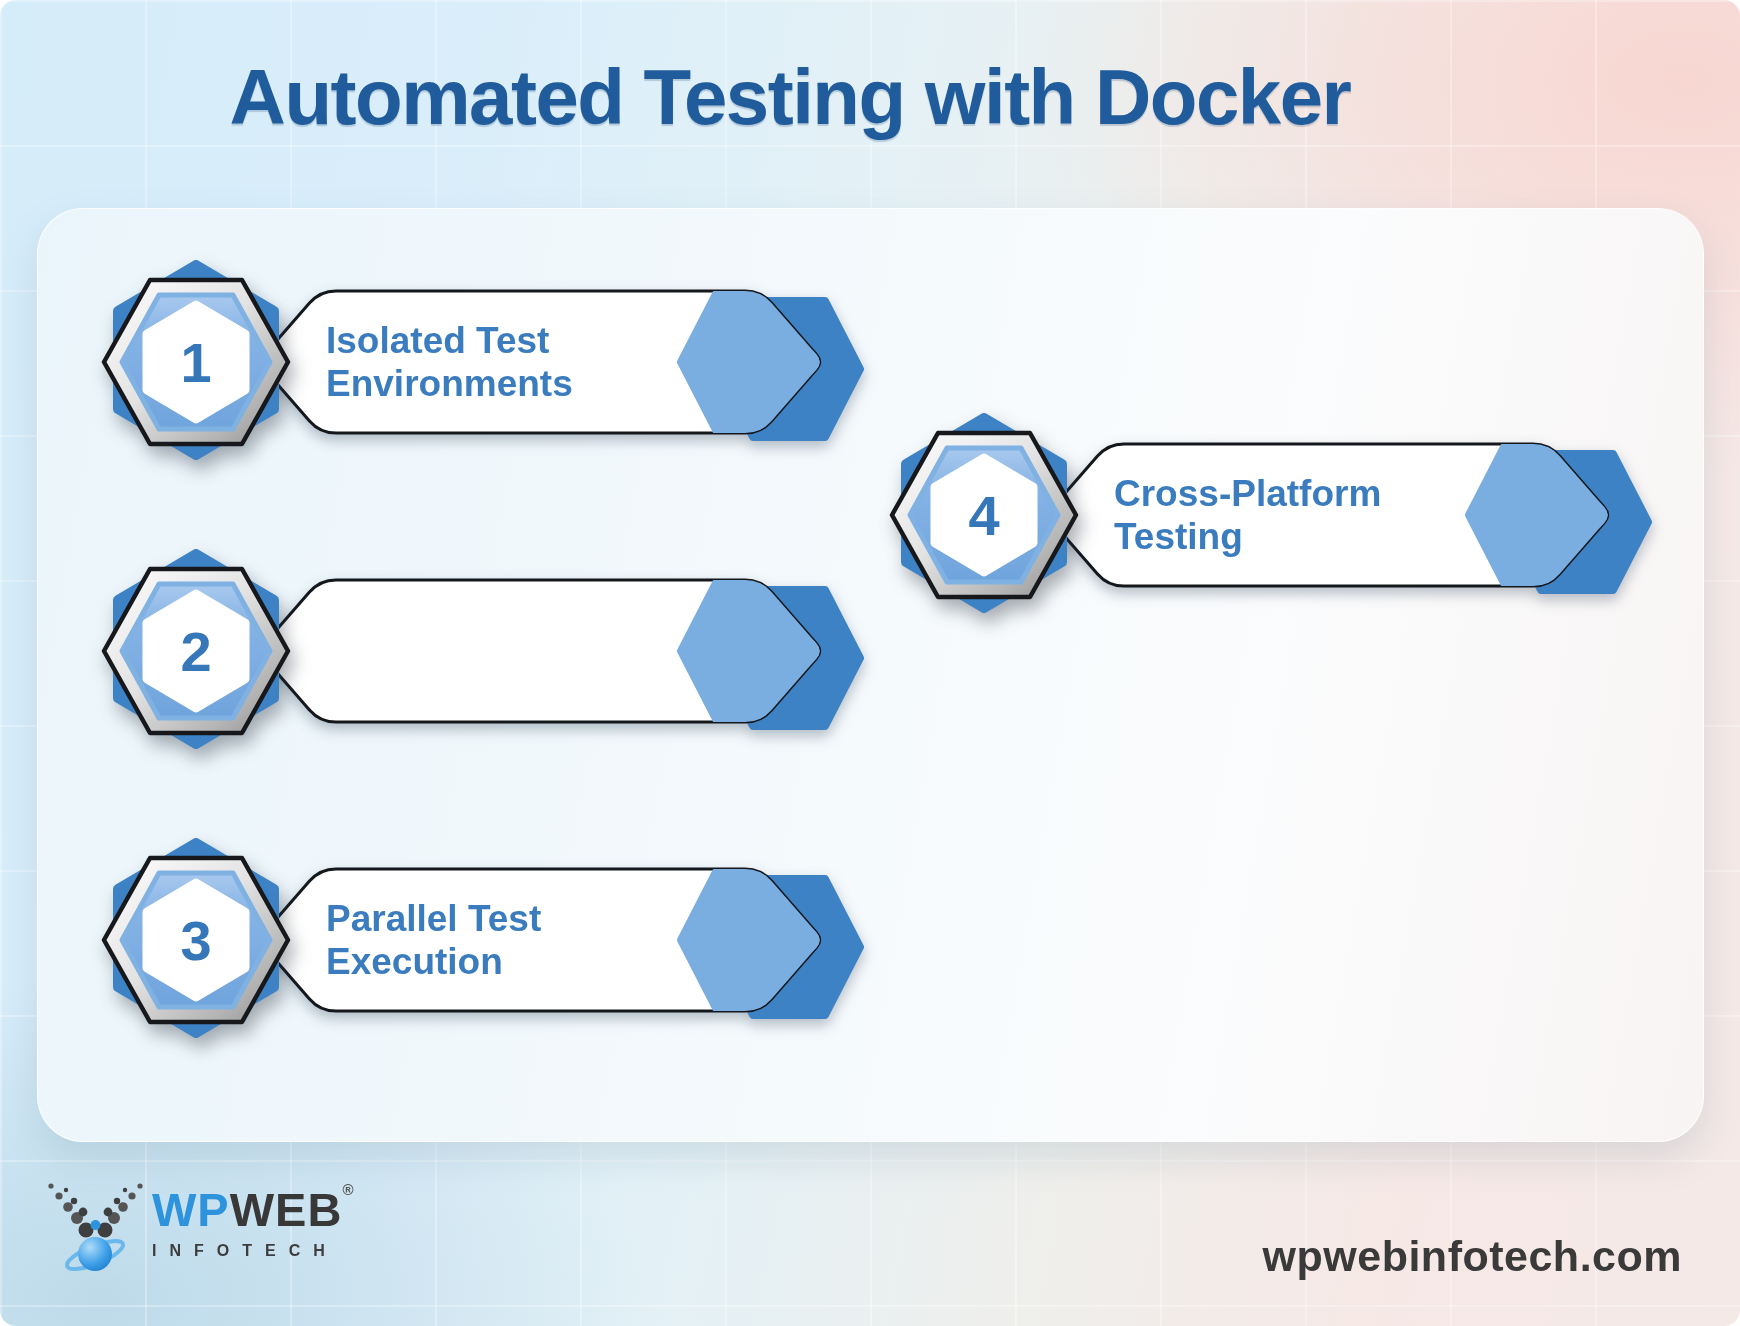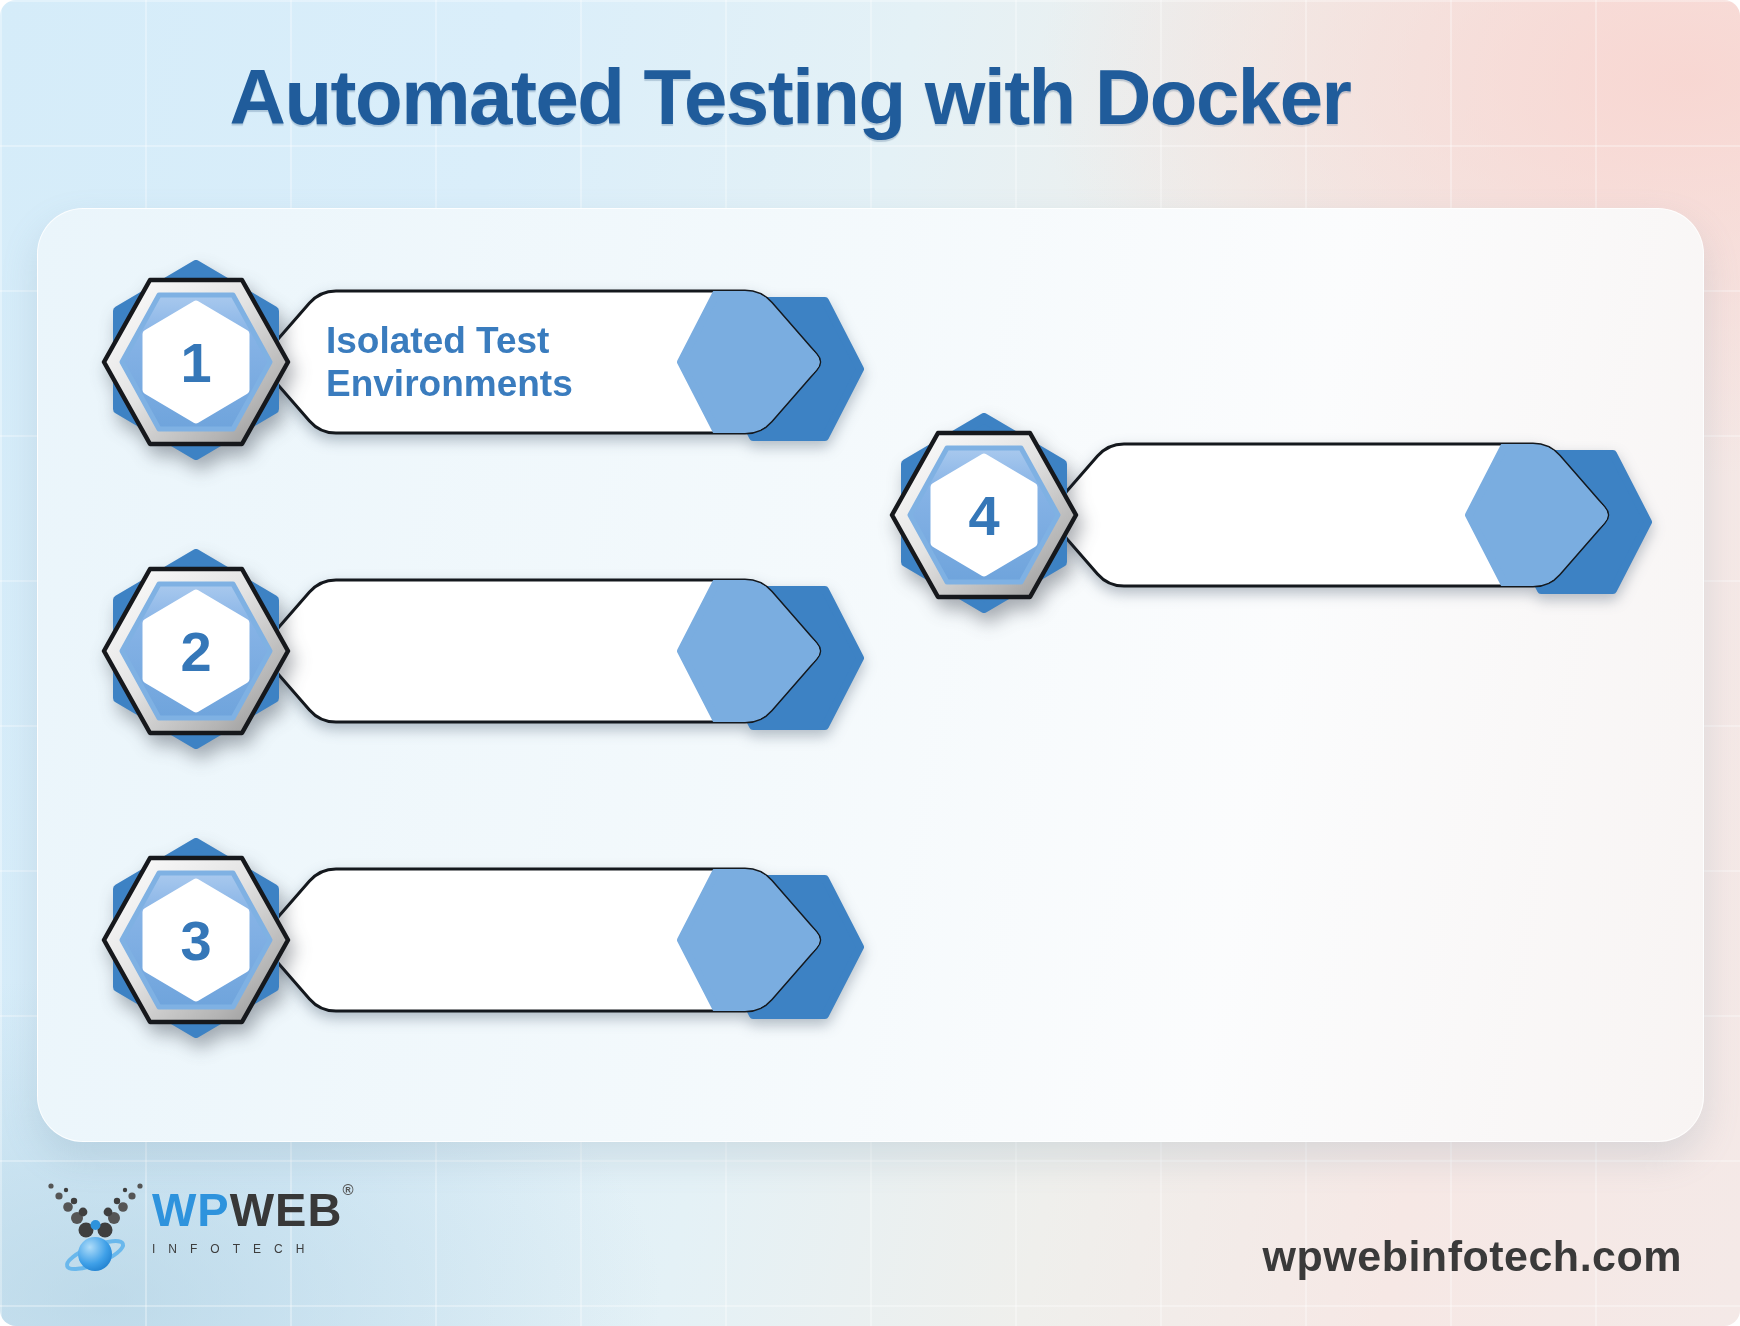--- a/index.html
+++ b/index.html
@@ -40,21 +40,21 @@
     display:flex;align-items:center;justify-content:center;
     font-size:56px;font-weight:bold;color:#3577b8;
   }
   .footer-logo{position:absolute;left:40px;top:1178px;width:330px;height:120px;}
   .logo-mark{position:absolute;left:0;top:0;}
   .logo-text{position:absolute;left:112px;top:8px;}
   .brand-line{font-size:47px;font-weight:bold;letter-spacing:1px;line-height:1;}
   .brand-wp{color:#2e93dd;}
   .brand-web{color:#383838;text-align:center;}
   .brand-reg{font-size:15px;color:#555;vertical-align:top;position:relative;top:-4px;}
-  .brand-sub{margin-top:9px;font-size:12px;letter-spacing:13px;color:#3d3d3d;font-weight:normal;}
+  .brand-sub{margin-top:9px;font-size:16px;letter-spacing:13px;color:#3d3d3d;font-weight:bold;}
   .website{
     position:absolute;right:58px;top:1212px;
     font-size:43px;font-weight:bold;color:#3a3a3a;letter-spacing:.5px;margin-top:20px;
   }
 </style>
 </head>
 <body>
 
 <div id="stage">
 
@@ -132,32 +132,34 @@
 
   <div class="item" style="left:96px;top:835px">
     <svg width="780" height="212" viewBox="0 0 780 212">
       <g class="pill-layer" transform="translate(162,34)">
           <use href="#pillGroup"></use>
         </g>
       <g class="badge-layer">
           <use href="#badgeGroup"></use>
         </g>
     </svg>
+    <div class="item-label">Parallel Test Execution</div>
     <div class="item-number">3</div>
   </div>
 
   <div class="item" style="left:884px;top:410px">
     <svg width="780" height="212" viewBox="0 0 780 212">
       <g class="pill-layer" transform="translate(162,34)">
           <use href="#pillGroup"></use>
         </g>
       <g class="badge-layer">
           <use href="#badgeGroup"></use>
         </g>
     </svg>
+    <div class="item-label">Cross-Platform Testing</div>
     <div class="item-number">4</div>
   </div>
 
 
   <div class="footer-logo">
     <svg class="logo-mark" width="150" height="120" viewBox="0 0 150 120">
       <g fill="#555555">
         <circle cx="11" cy="8" r="2.6"></circle>
           <circle cx="19" cy="18" r="3.6"></circle>
         <circle cx="28" cy="29" r="4.8"></circle>

